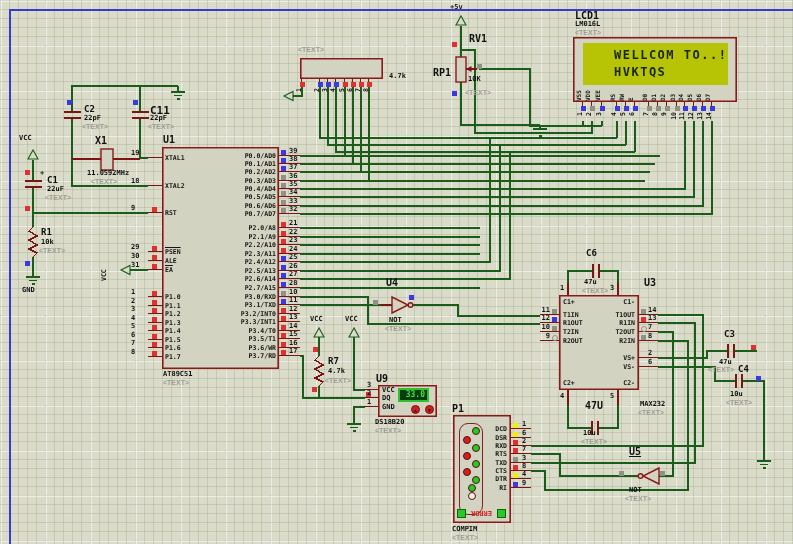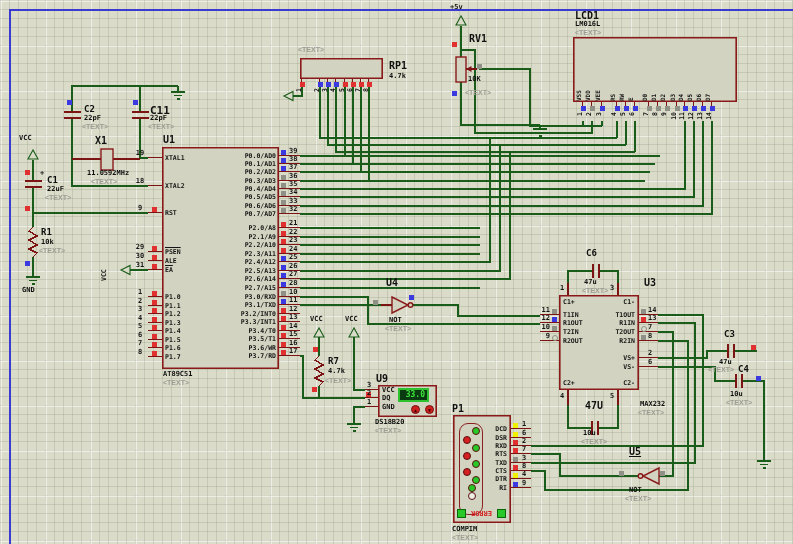--- a/index.html
+++ b/index.html
@@ -39,21 +39,21 @@
   .sq-red{background:#e03030;}
   .sq-blue{background:#3a3ae0;}
   .sq-gray{background:#8f9086;}
   .sq-yellow{background:#f0f000;}
   .sq-circle{width:4px;height:4px;background:transparent;border:1px solid #8f9086;border-radius:50%;}
   .ov .pname{text-decoration:overline;}
   
   .mcu .prow.L .pname{left:3px;}
   .mcu .prow.L .pline{left:-14px;width:14px;}
   .mcu .prow.L .sq{left:-10px;top:-6px;}
-  .mcu .prow.L .pnum{left:-31px;width:18px;text-align:center;}
+  .mcu .prow.L .pnum{left:-31px;width:18px;text-align:left;}
   .mcu .prow.R .pname{right:3px;}
   .mcu .prow.R .pline{left:117px;width:21px;}
   .mcu .prow.R .sq{left:119px;top:-6px;}
   .mcu .prow.R .pnum{left:127px;}
   
   .u3 .prow.L .pname{left:4px;}
   .u3 .prow.L .pline{left:-19px;width:19px;}
   .u3 .prow.L .sq{left:-7px;top:-6px;}
   .u3 .prow.L .pnum{left:-21px;width:12px;text-align:right;}
   .u3 .prow.R .pname{right:4px;}
@@ -429,20 +429,24 @@
         <span class="sq sq-red"></span>
         <span class="pnum">17</span>
       </div>
       </div>
   </div>
 
   <div class="comp" style="left:573px;top:37px;width:164px;height:65px;">
     <span class="ref" style="left:2px;top:-27px;">LCD1</span>
     <span class="part" style="left:2px;top:-17px;">LM016L</span>
     <span class="ph" style="left:2px;top:-8px;">&lt;TEXT&gt;</span>
+    <div class="lcdscr">
+      <div class="lcdline" style="top:5px;">WELLCOM TO..!</div>
+      <div class="lcdline" style="top:22px;">HVKTQS</div>
+    </div>
     <div class="rep">
 
     <div class="lcdpin" style="left: 10px;">
         <span class="lname">VSS</span>
         <span class="vline"></span>
         <span class="sq sq-blue"></span>
         <span class="lnum">1</span>
       </div>
         <div class="lcdpin" style="left: 19px;">
         <span class="lname">VDD</span>
@@ -519,21 +523,21 @@
         <div class="lcdpin" style="left: 139px;">
         <span class="lname">D7</span>
         <span class="vline"></span>
         <span class="sq sq-blue"></span>
         <span class="lnum">14</span>
       </div>
       </div>
   </div>
 
   <div class="comp" style="left:300px;top:58px;width:83px;height:21px;">
-    <span class="ref" style="left:89px;top:2px;">RP1</span>
+    <span class="ref" style="left:89px;top:9px;padding-left:44px;">RP1</span>
     <span class="val" style="left:89px;top:14px;">4.7k</span>
     <span class="ph" style="left:-2px;top:-12px;">&lt;TEXT&gt;</span>
     <div class="rep">
 
     <div class="rppin" style="left: 2px;">
         <span class="vline"></span>
         <span class="sq sq-red"></span>
         <span class="lnum">1</span>
       </div>
         <div class="rppin" style="left: 20px;">

